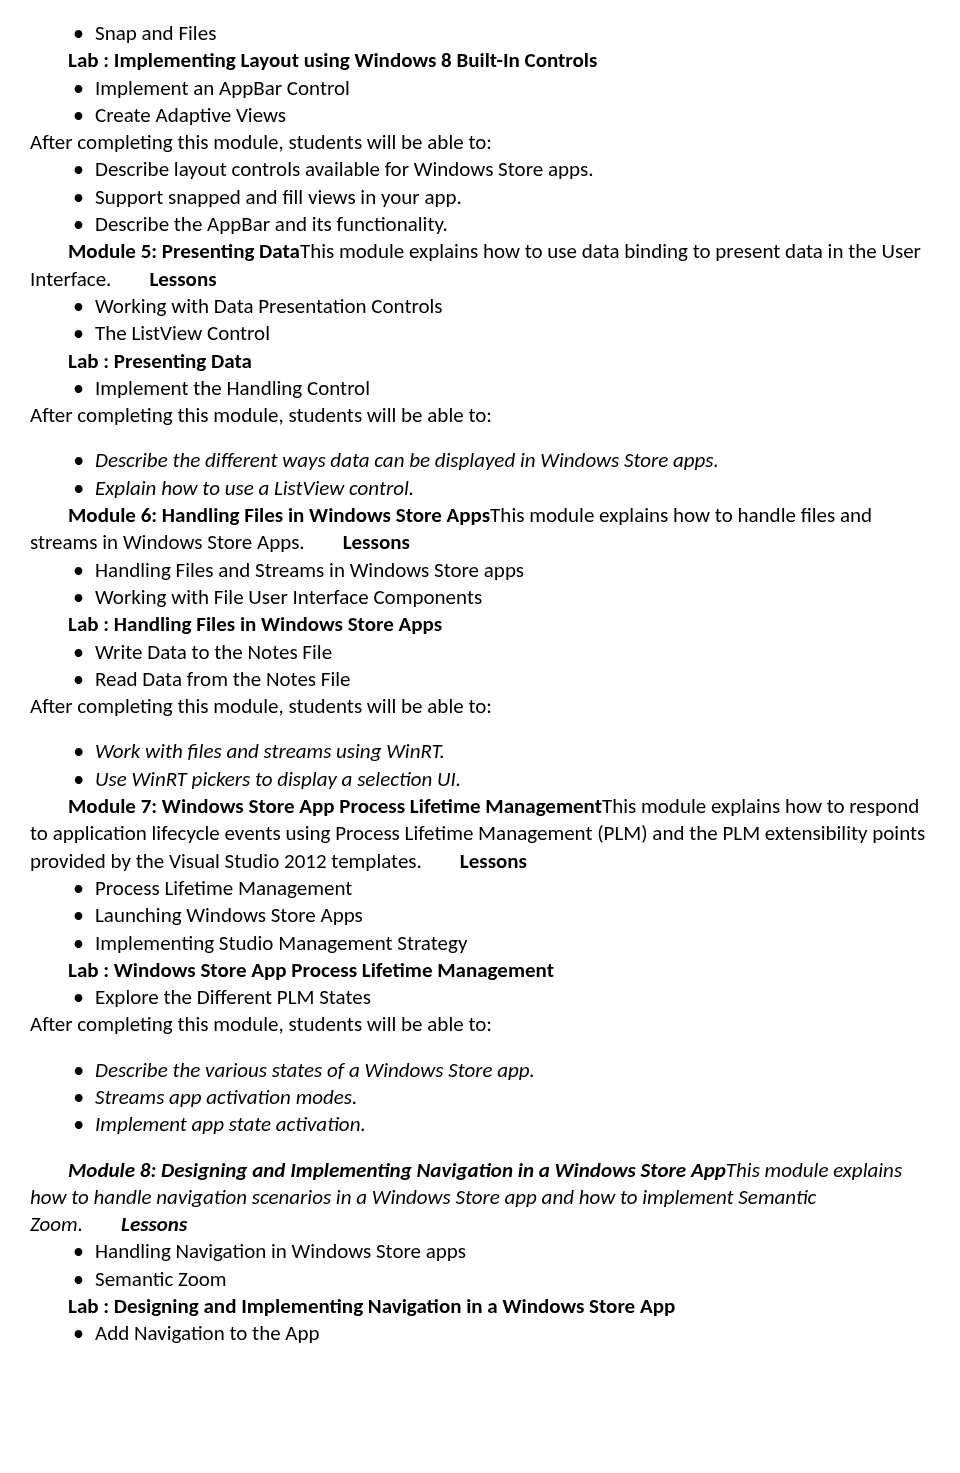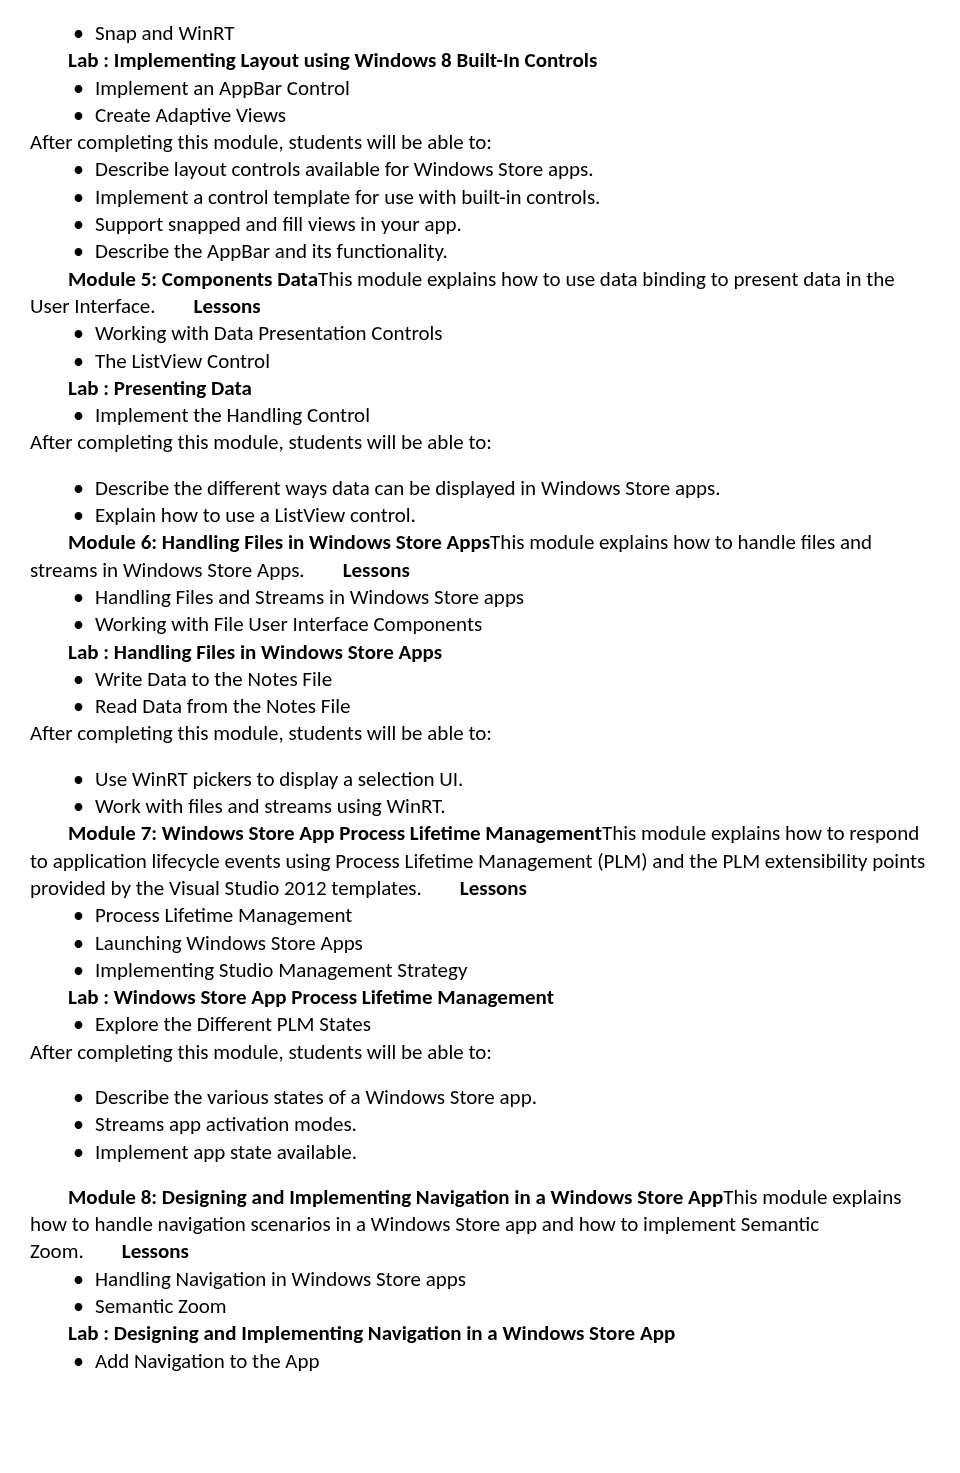--- a/index.html
+++ b/index.html
@@ -29,43 +29,43 @@
       content: "•";
       position: absolute;
       left: -22px;
       font-size: 22px;
     }
     p {
       margin: 0;
     }
     .section-gap {
       margin-top: 18px;
+      font-style: italic;
     }
   </style>
 </head>
 <body>
 
 <ul>
-  <li>Snap and WinRT</li>
+  <li>Snap and Files</li>
 </ul>
 <p class="bold">Lab : Implementing Layout using Windows 8 Built-In Controls</p>
 <ul>
   <li>Implement an AppBar Control</li>
   <li>Create Adaptive Views</li>
 </ul>
 <p>After completing this module, students will be able to:</p>
 <ul>
   <li>Describe layout controls available for Windows Store apps.</li>
-  <li>Implement a control template for use with built-in controls.</li>
   <li>Support snapped and fill views in your app.</li>
   <li>Describe the AppBar and its functionality.</li>
 </ul>
 
 <p>
-  <span class="bold">Module 5: Components Data</span><span>This module explains how to use data binding to present data in the User Interface.</span><span class="bold">Lessons</span>
+  <span class="bold">Module 5: Presenting Data</span><span>This module explains how to use data binding to present data in the User Interface.</span><span class="bold">Lessons</span>
 </p>
 <ul>
   <li>Working with Data Presentation Controls</li>
   <li>The ListView Control</li>
 </ul>
 <p class="bold">Lab : Presenting Data</p>
 <ul>
   <li>Implement the Handling Control</li>
 </ul>
 <p>After completing this module, students will be able to:</p>
@@ -81,41 +81,41 @@
   <li>Handling Files and Streams in Windows Store apps</li>
   <li>Working with File User Interface Components</li>
 </ul>
 <p class="bold">Lab : Handling Files in Windows Store Apps</p>
 <ul>
   <li>Write Data to the Notes File</li>
   <li>Read Data from the Notes File</li>
 </ul>
 <p>After completing this module, students will be able to:</p>
 <ul class="section-gap">
+  <li>Work with files and streams using WinRT.</li>
   <li>Use WinRT pickers to display a selection UI.</li>
-  <li>Work with files and streams using WinRT.</li>
 </ul>
 
 <p>
   <span class="bold">Module 7: Windows Store App Process Lifetime Management</span><span>This module explains how to respond to application lifecycle events using Process Lifetime Management (PLM) and the PLM extensibility points provided by the Visual Studio 2012 templates.</span><span class="bold">Lessons</span>
 </p>
 <ul>
   <li>Process Lifetime Management</li>
   <li>Launching Windows Store Apps</li>
   <li>Implementing Studio Management Strategy</li>
 </ul>
 <p class="bold">Lab : Windows Store App Process Lifetime Management</p>
 <ul>
   <li>Explore the Different PLM States</li>
 </ul>
 <p>After completing this module, students will be able to:</p>
 <ul class="section-gap">
   <li>Describe the various states of a Windows Store app.</li>
   <li>Streams app activation modes.</li>
-  <li>Implement app state available.</li>
+  <li>Implement app state activation.</li>
 </ul>
 
 <p class="section-gap">
   <span class="bold">Module 8: Designing and Implementing Navigation in a Windows Store App</span><span>This module explains how to handle navigation scenarios in a Windows Store app and how to implement Semantic Zoom.</span><span class="bold">Lessons</span>
 </p>
 <ul>
   <li>Handling Navigation in Windows Store apps</li>
   <li>Semantic Zoom</li>
 </ul>
 <p class="bold">Lab : Designing and Implementing Navigation in a Windows Store App</p>

